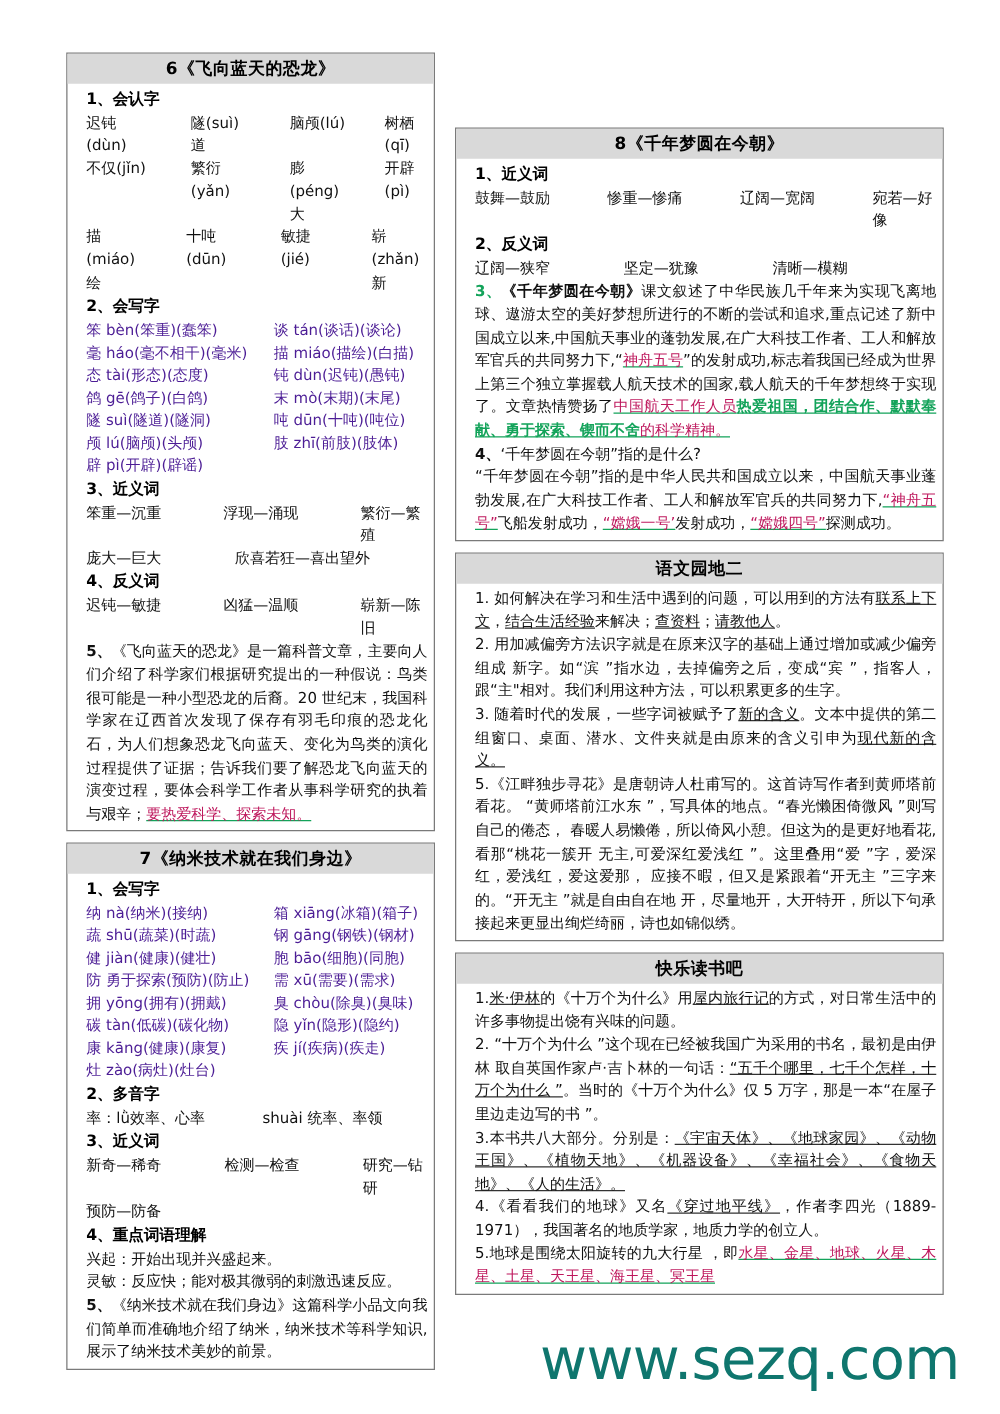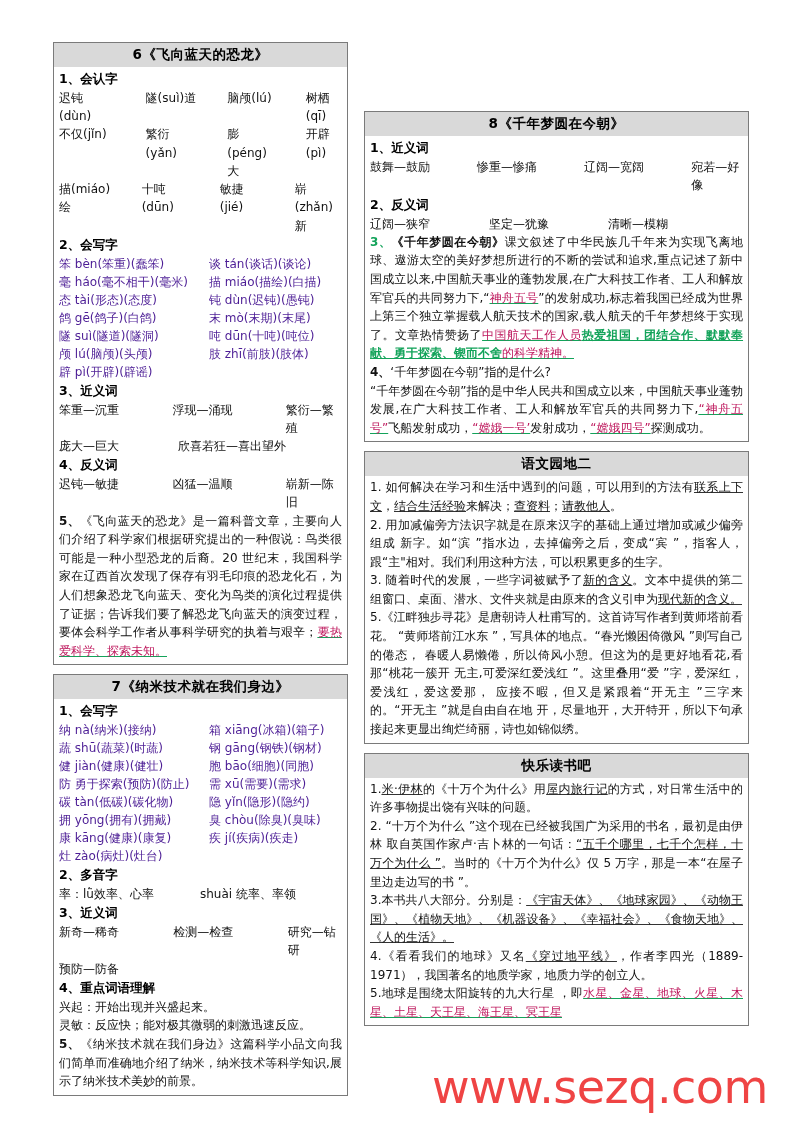--- a/index.html
+++ b/index.html
@@ -18,21 +18,21 @@
     position: absolute;
     left: 0; top: 0;
     width: 800px;
     height: 1131px;
   }
   .watermark {
     position: absolute;
     left: 432px;
     top: 1060px;
     font-size: 46px;
-    color: #ef4444;
+    color: #0f766e;
     font-family: "DejaVu Sans", "Liberation Sans", sans-serif;
     letter-spacing: -0.5px;
     z-index: 50;
     pointer-events: none;
     white-space: nowrap;
   }
   .columns {
     position: absolute;
     left: 53px;
     top: 42px;
@@ -56,20 +56,21 @@
     background: #d9d9d9;
     text-align: center;
     font-weight: bold;
     font-size: 13.5px;
     padding: 3px 0 3px 0;
     color: #000;
     letter-spacing: 0.5px;
   }
   .panel-body {
     padding: 2px 5px 4px 5px;
+    margin-left: 10px;
   }
 
   .sec-title {
     font-weight: bold;
     font-size: 12.5px;
     margin: 2px 0 1px 0;
     color: #000;
     line-height: 1.35;
   }
 
@@ -218,26 +219,26 @@
           </div>
           <div class="grid2">
             <span>健 jiàn(健康)(健壮)</span>
             <span>胞 bāo(细胞)(同胞)</span>
           </div>
           <div class="grid2">
             <span>防 勇于探索(预防)(防止)</span>
             <span>需 xū(需要)(需求)</span>
           </div>
           <div class="grid2">
+            <span>拥 yōng(拥有)(拥戴)</span>
+            <span>臭 chòu(除臭)(臭味)</span>
+          </div>
+          <div class="grid2">
             <span>碳 tàn(低碳)(碳化物)</span>
             <span>隐 yǐn(隐形)(隐约)</span>
-          </div>
-          <div class="grid2">
-            <span>拥 yōng(拥有)(拥戴)</span>
-            <span>臭 chòu(除臭)(臭味)</span>
           </div>
           <div class="grid2">
             <span>康 kāng(健康)(康复)</span>
             <span>疾 jí(疾病)(疾走)</span>
           </div>
           <div class="grid2">
             <span>灶 zào(病灶)(灶台)</span>
             <span></span>
           </div>
 

